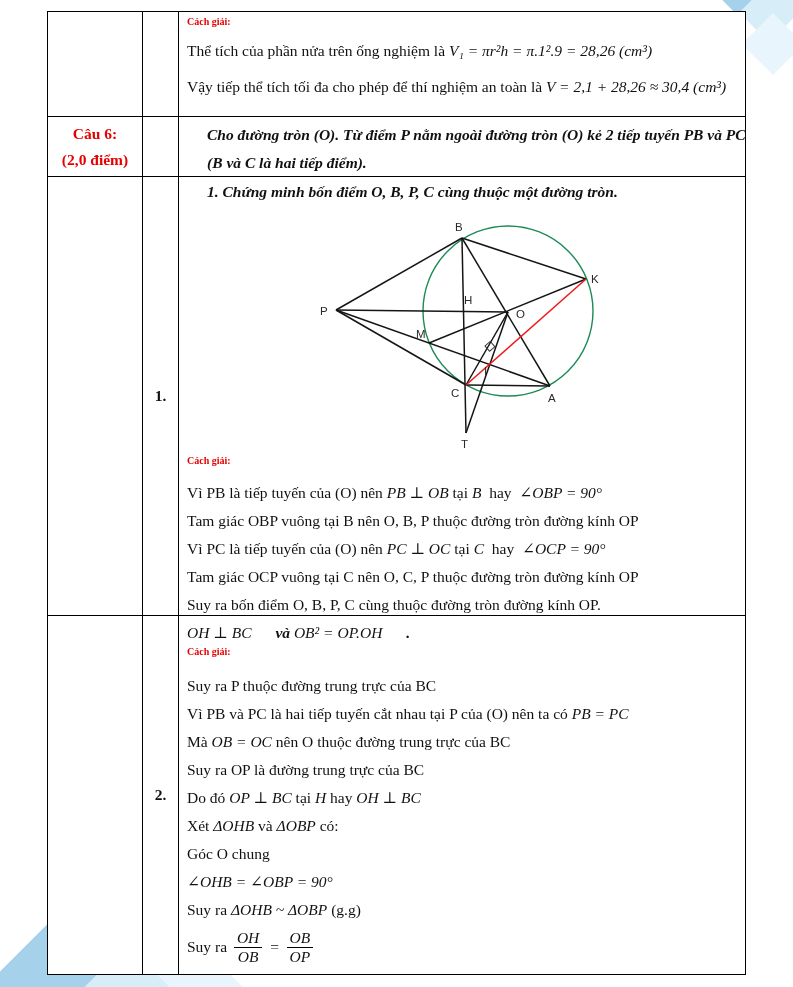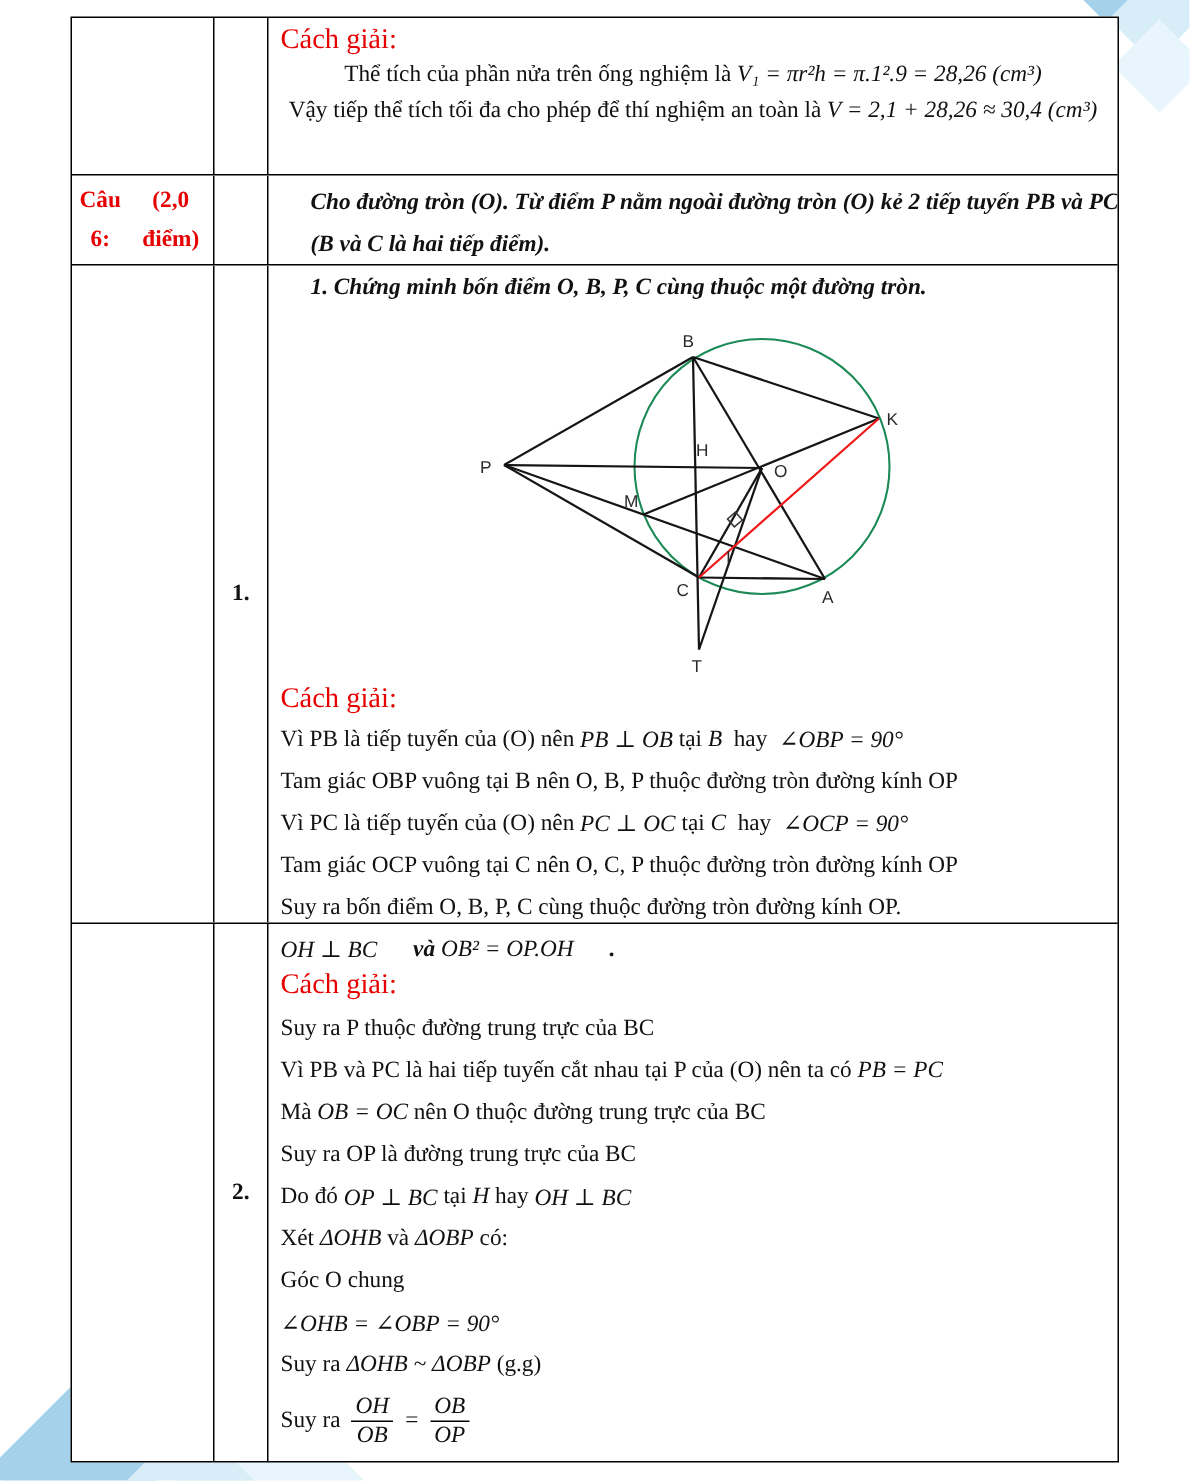--- a/index.html
+++ b/index.html
@@ -15,40 +15,40 @@
   .corner-bl{left:0;bottom:0;width:360px;height:70px;}
   
   .sheet{
     position:absolute;left:47px;top:11px;width:699px;height:964px;
     border:1.5px solid #000;box-sizing:border-box;background:#fff;z-index:1;
     display:flex;flex-direction:column;
   }
   .trow{display:flex;box-sizing:border-box;border-bottom:1px solid #000;overflow:hidden;}
   .trow:last-child{border-bottom:none;}
   .c1{width:95px;flex:none;border-right:1px solid #000;box-sizing:border-box;
-      display:flex;flex-direction:row;align-items:center;justify-content:center;}
+      display:flex;flex-direction:column;align-items:center;justify-content:center;}
   .c2{width:36px;flex:none;border-right:1px solid #000;box-sizing:border-box;
       display:flex;align-items:center;justify-content:center;}
   .c3{flex:1;box-sizing:border-box;padding:4px 8px;overflow:hidden;}
   .row-prev{height:105px;flex:none;}
   .row-head{height:60px;flex:none;}
   .row-p1{height:439px;flex:none;}
   .row-p2{flex:1;}
   
-  .heading-red{color:var(--red,#e60000);font-weight:normal;font-size:19px;}
+  .heading-red{color:var(--red,#e60000);font-weight:bold;font-size:10px;}
   .qnum{color:var(--red,#e60000);font-weight:bold;font-size:15.5px;line-height:26px;text-align:center;}
   .partnum{font-weight:bold;font-size:15.5px;}
   .line{font-size:15.5px;display:flex;align-items:center;white-space:pre;}
   .txt{white-space:pre;}
   .math{font-style:italic;white-space:pre;
         font-family:"Liberation Serif","DejaVu Serif","DejaVu Sans",serif;}
   .bi{font-weight:bold;font-style:italic;white-space:pre;margin-left:20px;}
   .sline{height:28px;}
   .qline{height:22px;}
-  .prev-line{height:24px;justify-content:center;}
+  .prev-line{margin-top:12px;height:24px;}
   .stmt .line{height:28px;}
   .frac{display:inline-flex;flex-direction:column;text-align:center;vertical-align:middle;
         font-style:italic;margin:0 3px;line-height:1.15;
         font-family:"Liberation Serif","DejaVu Serif",serif;}
   .fnum{border-bottom:1.3px solid #000;padding:0 3px;}
   .fden{padding:0 3px;}
   .fline{height:46px;}
   
   .figure-wrap{margin:2px 0 2px 108px;width:380px;height:248px;}
   .plabel{font-family:"Liberation Sans","DejaVu Sans",sans-serif;font-size:11.5px;fill:#2a2a2a;}

